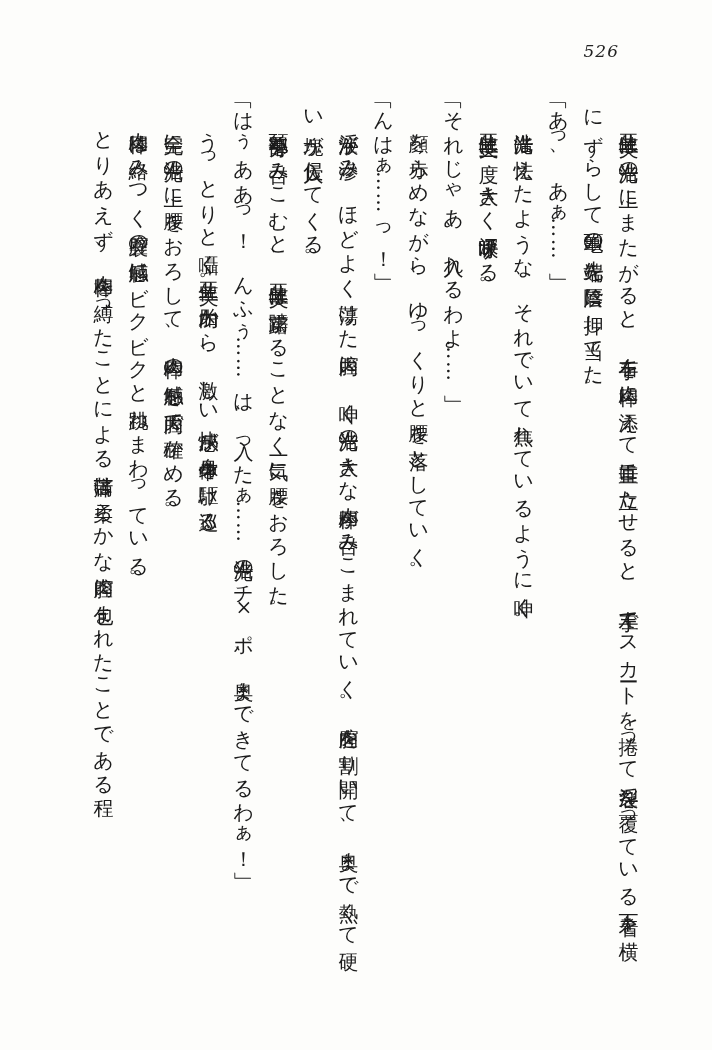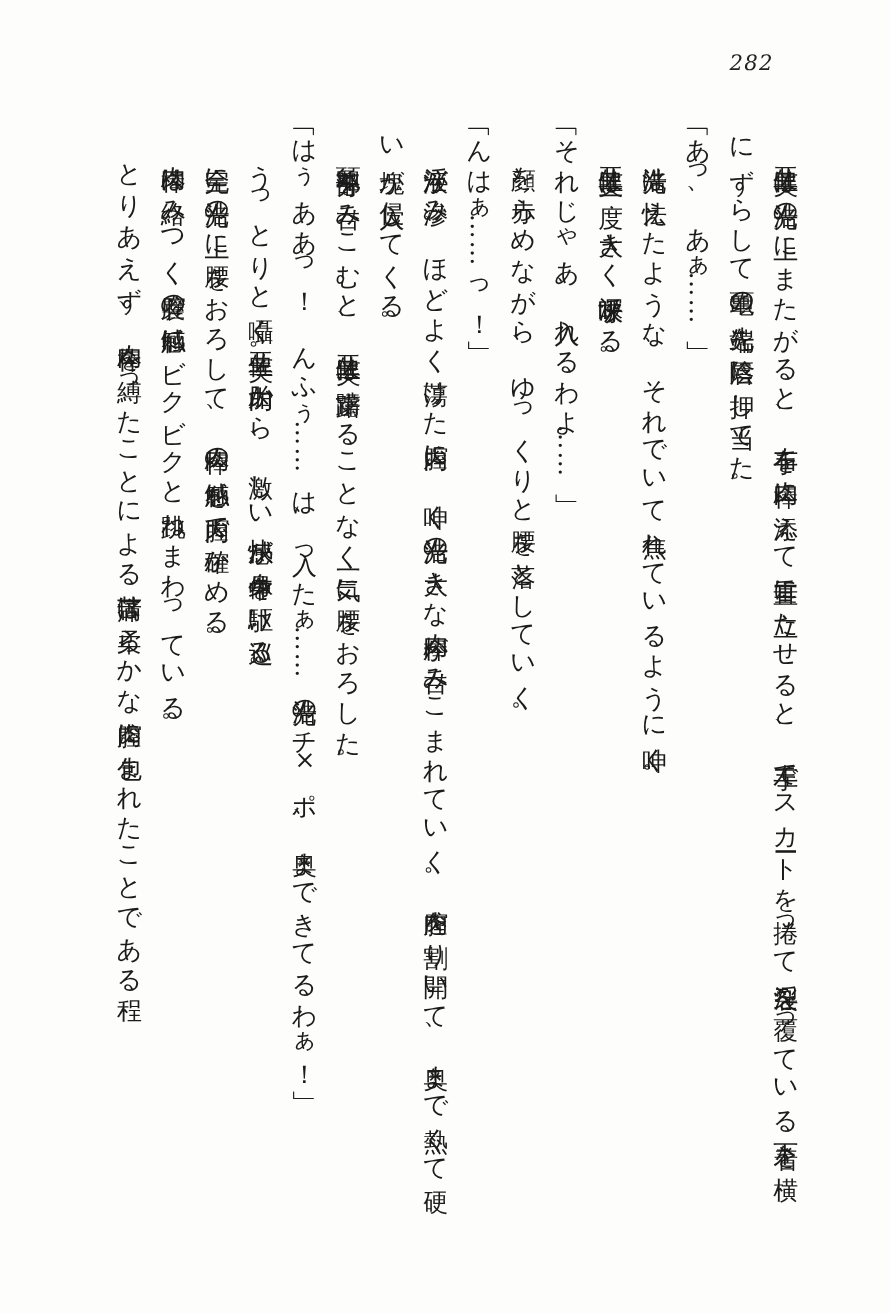--- a/index.html
+++ b/index.html
@@ -40,21 +40,21 @@
     .body-text p {
       margin: 0;
       padding: 0;
       text-align: left;
     }
   </style>
 </head>
 <body>
 
 <div class="book-page">
-  <div class="page-number">282</div>
+  <div class="page-number">526</div>
 
   <div class="body-text">
     <p>　亜佐美は浩光の上にまたがると、右手を肉棒に添えて垂直に立たせると、左手でスカートを捲って淫裂を覆っている下着を横にずらして亀頭の先端を陰唇に押し当てた。</p>
     <p>「あっ、あぁ……」</p>
     <p>　浩光は怯えたような、それでいて焦れているように呻く。</p>
     <p>　亜佐美は一度、大きく深呼吸する。</p>
     <p>「それじゃあ、入れるわよ……」</p>
     <p>　顔を赤らめながら、ゆっくりと腰を落としていく。</p>
     <p>「んはぁ……っ！」</p>
     <p>　淫液が滲み、ほどよく蕩けた膣内に、呻く浩光の大きな肉棒が呑みこまれていく。膣肉を割り開いて、奥まで熱くて硬い塊が侵入してくる。</p>

